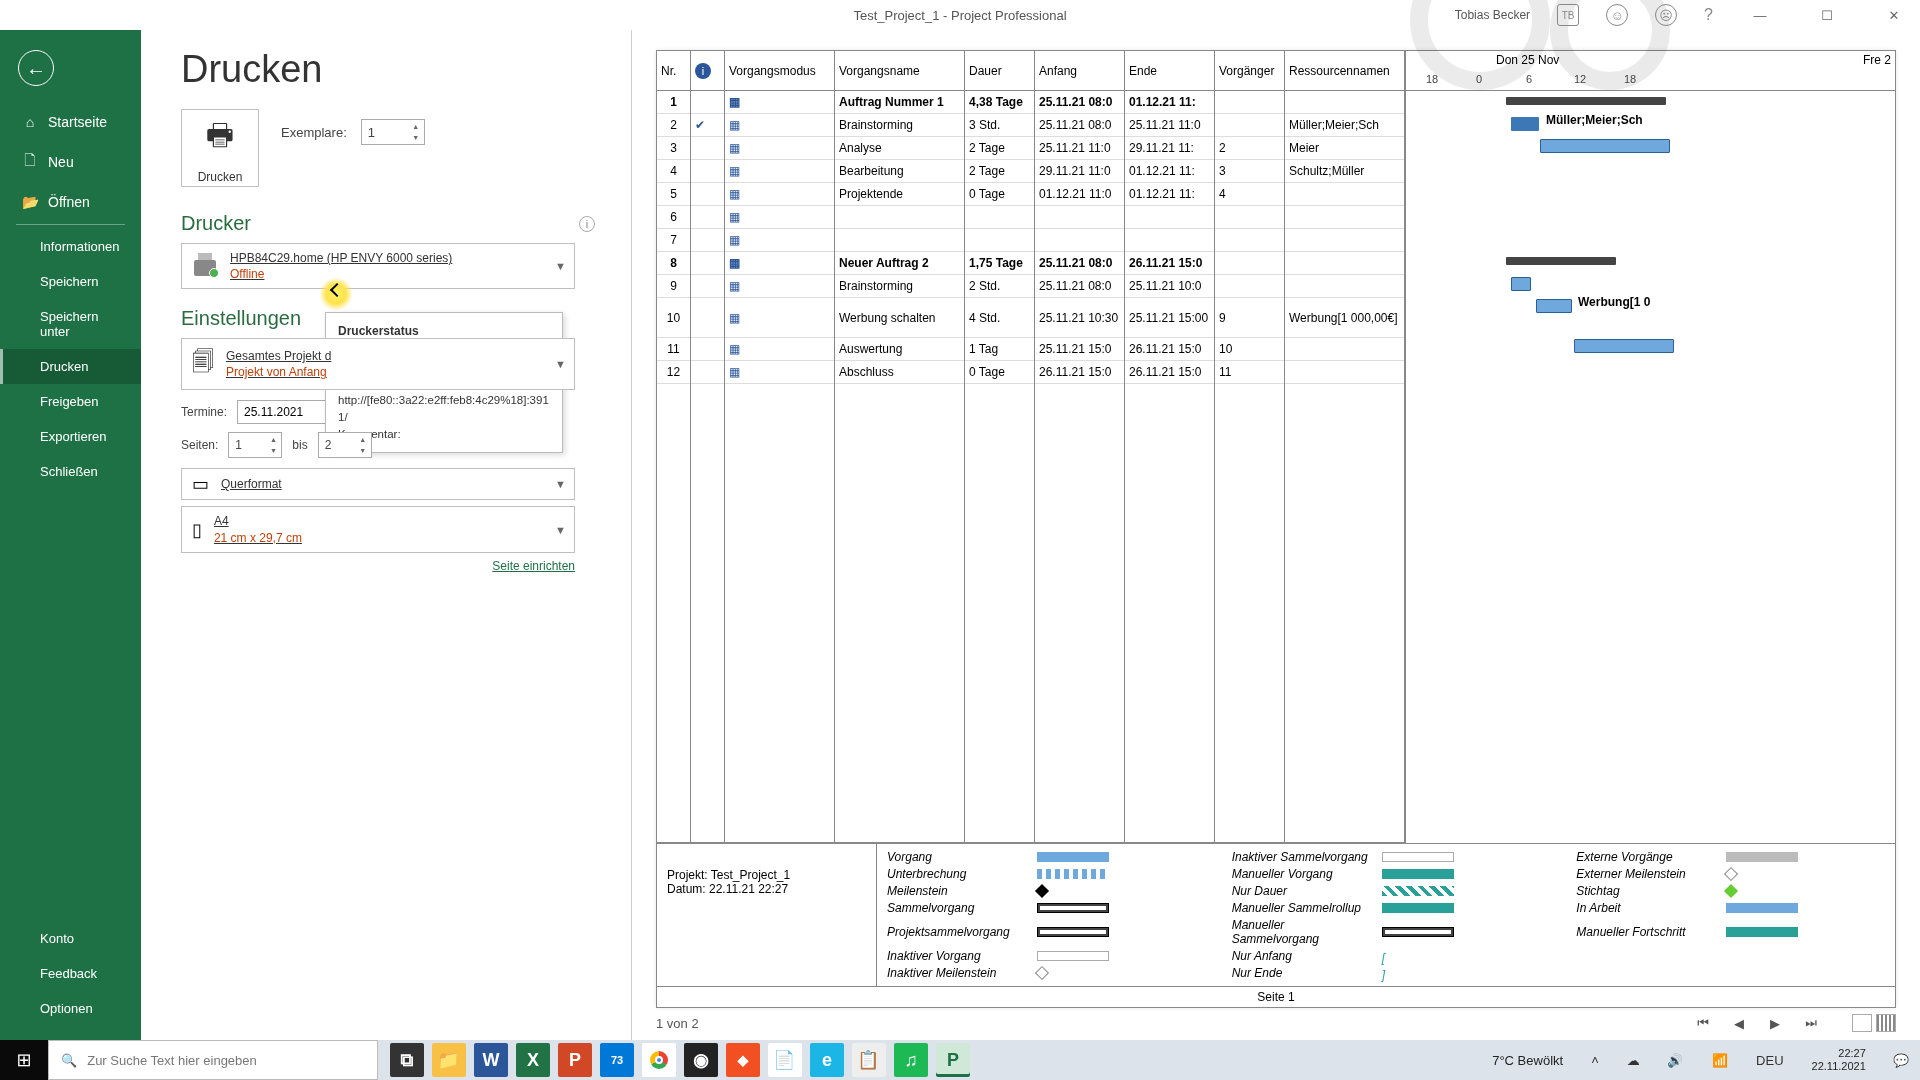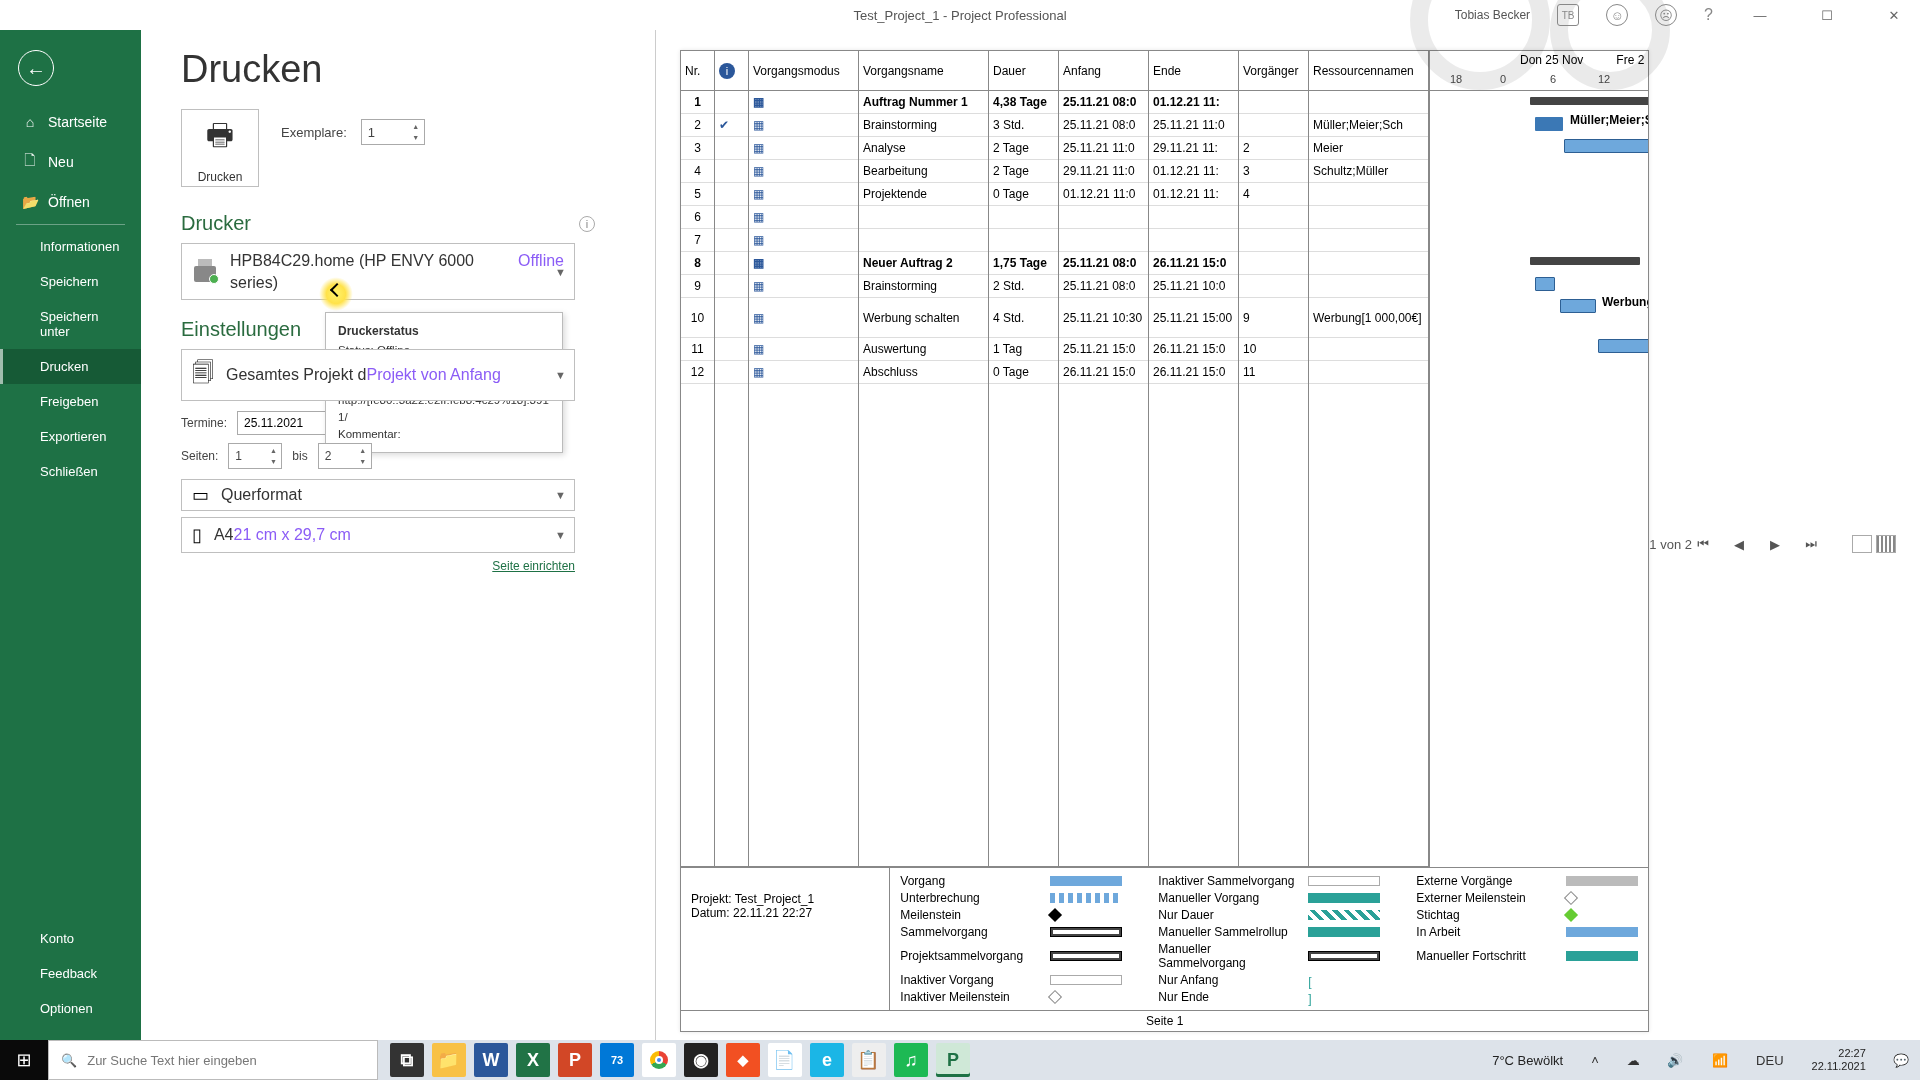--- a/index.html
+++ b/index.html
@@ -36,53 +36,53 @@
 .printbtn .pic { font-size: 30px; }
 .row-copies { display: flex; align-items: center; gap: 14px; margin-top: -68px; margin-left: 100px; font-size: 13px; color: #444; }
 .spin { width: 64px; height: 26px; border: 1px solid #aaa; display: flex; align-items: center; padding: 0 6px; background: #fff; position: relative; }
 .spin .arrs { position: absolute; right: 2px; top: 1px; bottom: 1px; width: 12px; display: flex; flex-direction: column; }
 .spin .arrs span { flex:1; font-size:7px; color:#666; display:flex; align-items:center; justify-content:center;}
 .sec-title { margin-top: 67px; font-size: 20px; font-weight: 400; color: #2a6b3f; display:flex; align-items:center; justify-content:space-between;}
 .sec-title .info { width:16px;height:16px;border:1px solid #aaa;border-radius:50%;font-size:11px;color:#888;display:flex;align-items:center;justify-content:center;}
 .drop { width: 394px; border: 1px solid #bfbfbf; display: flex; align-items: center; padding: 6px 10px; margin-top: 8px; gap: 12px; position: relative; background:#fff;}
 .drop .chev { position: absolute; right: 8px; color: #666; font-size: 11px; }
 .drop .pic { font-size: 22px; }
-.drop .tcol { display: flex; flex-direction: row; font-size: 16px; color: #333; line-height: 1.35; }
-.drop .tcol .sub { color: #8b5cf6; }
+.drop .tcol { display: flex; flex-direction: column; font-size: 12px; color: #333; line-height: 1.35; text-decoration: underline; }
+.drop .tcol .sub { color: #c2410c; }
 .drop.small { padding: 4px 10px; }
 .label-row { display: flex; align-items: center; gap: 10px; margin-top: 10px; font-size: 12px; color: #444; }
 .tiny-input { width: 90px; height: 24px; border: 1px solid #aaa; padding: 0 6px; font-size: 12px; }
 .pages-row { display: flex; align-items: center; gap: 10px; margin-top: 8px; font-size: 12px; color: #444; }
 .link { color: #1e7145; font-size: 12px; text-align: right; width: 394px; margin-top: 6px; cursor:pointer; text-decoration: underline;}
 .cursor { position:absolute; width:16px; height:22px; pointer-events:none; }
 .cursor::before{content:"";position:absolute;border-left:2px solid #000;border-bottom:2px solid #000;width:8px;height:8px;transform:rotate(45deg);top:2px;left:4px;}
 .highlight { position:absolute; width:34px;height:34px;border-radius:50%; background:radial-gradient(circle,#fff36a 0%,#ffe24a 40%,rgba(255,226,74,0) 70%);}
 .tooltip { position:absolute; background:#fff; border:1px solid #bbb; padding:10px 12px; font-size:11.5px; color:#333; box-shadow:2px 2px 6px rgba(0,0,0,.15); width:238px; line-height:1.45;}
 .tooltip .hd { font-weight:600; font-size:12px; margin-bottom:2px;}
 
 
-.preview { flex:1; border-left:1px solid #ccc; padding:20px 24px 8px 24px; display:flex; flex-direction:row;margin-left:24px; }
+.preview { flex:1; border-left:1px solid #ccc; padding:20px 24px 8px 24px; display:flex; flex-direction:column; }
 .page { flex:1; border:1px solid #888; box-shadow:0 0 4px rgba(0,0,0,.1); background:#fff; display:flex; flex-direction:column; overflow:hidden; }
 .ptable { display:flex; border-bottom:1px solid #888;}
 .ptable .col { border-right:1px solid #888; font-size:12px; }
 .ptable .hd { background:#fff; font-size:12px; padding:3px 4px; border-bottom:1px solid #888;}
 .ptable .cell { padding:3px 4px; border-bottom:1px solid #ddd; height:23px; display:flex; align-items:center; overflow:hidden; white-space:nowrap;}
 .ptable .cell.bold { font-weight:700;}
 .gantt { flex:1; position:relative; border-left:1px solid #888;}
 .gantt-head { height:40px; border-bottom:1px solid #888; position:relative; font-size:11px;}
 .gantt-head .day { position:absolute; top:2px; font-size:12px;}
 .gantt-head .tick { position:absolute; top:22px; font-size:11px; color:#444;}
 .bar { position:absolute; height:14px; border-radius:1px;}
 .bar.summary { background:#444;}
 .bar.task { background:#6ea8dc; border:1px solid #2d5f93;}
 .bar.sel { background:#3b78b5;}
 .bar-label { position:absolute; font-size:12px; font-weight:700; white-space:nowrap;}
 .legend { border-top:1px solid #888; display:flex; font-size:12px;}
 .legend .meta { width:220px; padding:24px 10px; border-right:1px solid #888;}
-.legend .cols { flex:1; display:grid; grid-template-columns:repeat(3,1fr); padding:6px 10px; gap:3px 36px; align-content:start;}
+.legend .cols { flex:1; display:grid; grid-template-columns:repeat(3,1fr); padding:6px 10px; gap:3px 36px; align-content:start;font-style:italic;}
 .legend .lg { display:flex; align-items:center; gap:10px;}
 .legend .sw { width:72px; height:10px;}
 .pgnum { text-align:center; border-top:1px solid #888; font-size:12px; padding:3px 0;}
 .preview-footer { display:flex; align-items:center; justify-content:space-between; padding:6px 0 0 0; font-size:13px; color:#555;}
 .preview-footer .nav { display:flex; gap:14px; align-items:center;}
 .preview-footer .nav span { cursor:pointer; width:22px; text-align:center;}
 .preview-footer .icons { display:flex; gap:4px;}
 .preview-footer .icons .b { width:20px;height:18px;border:1px solid #aaa;}
 
 

